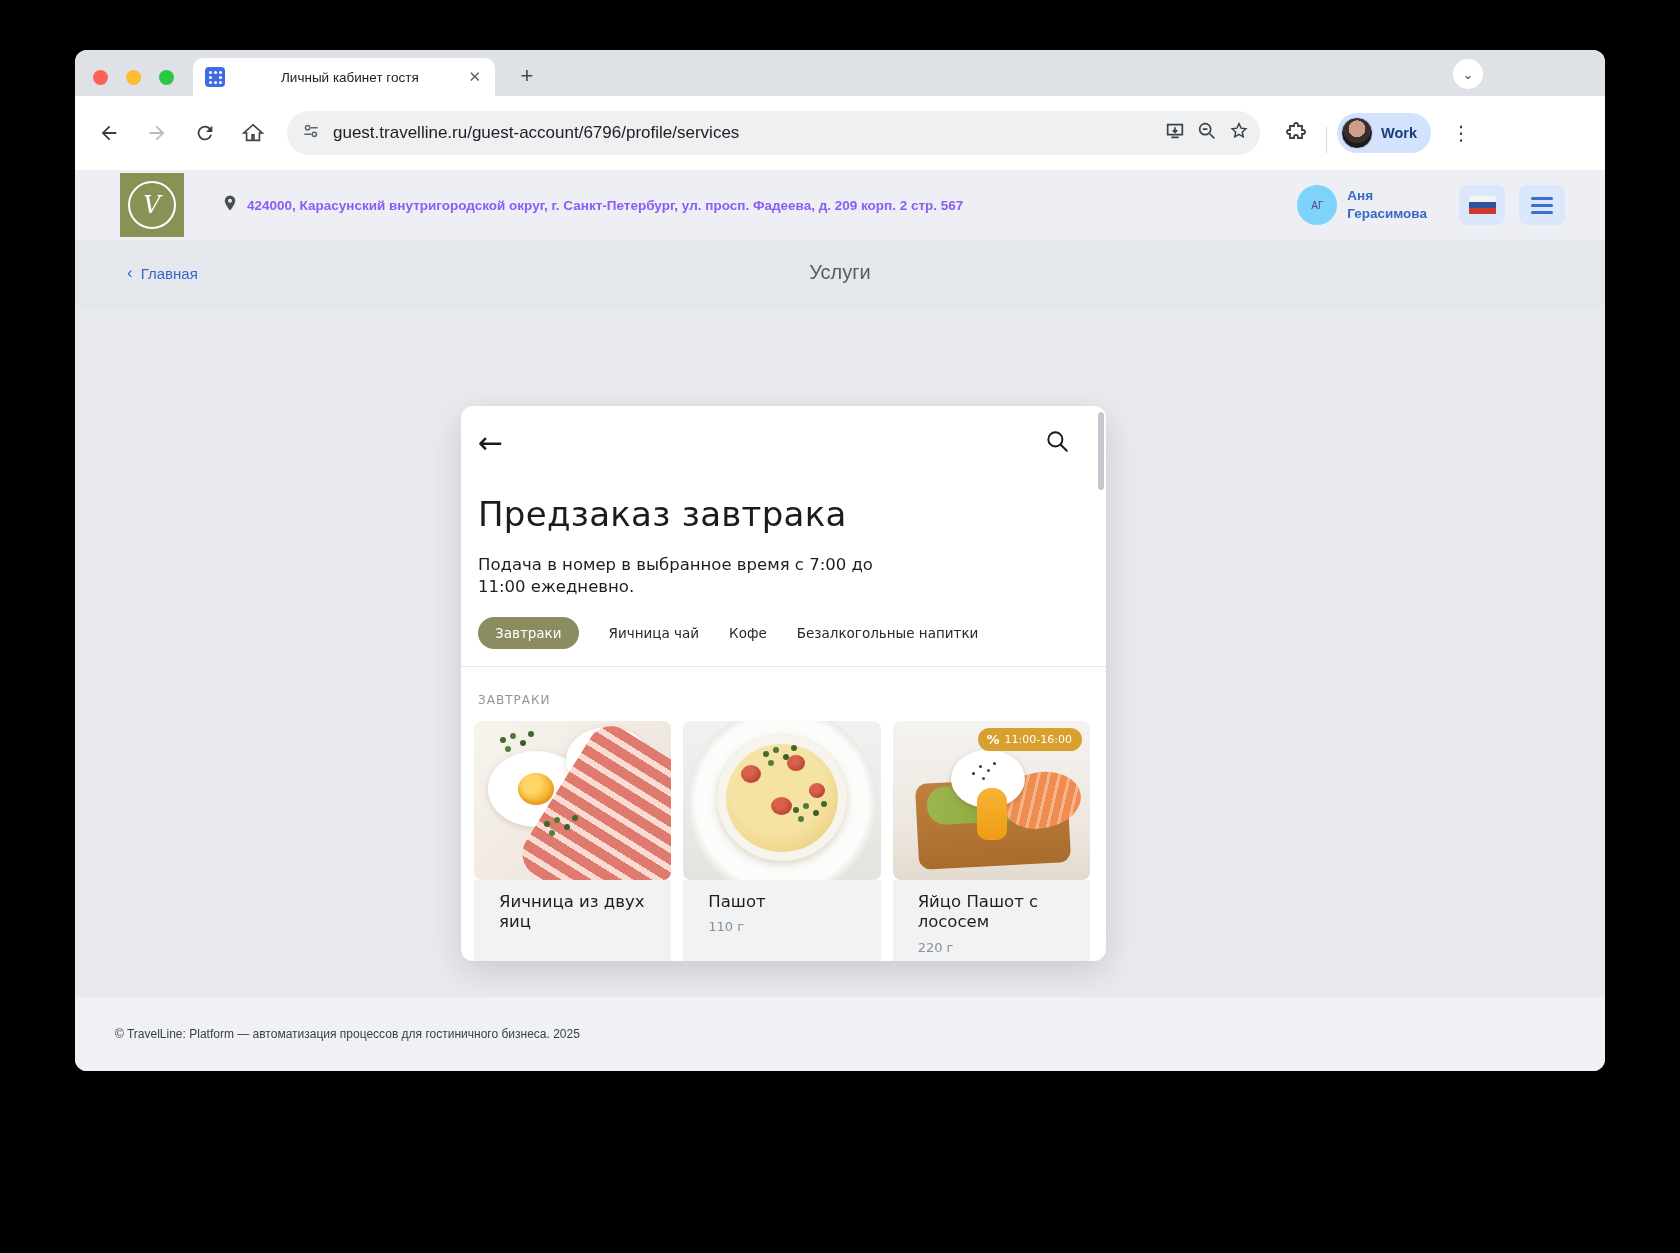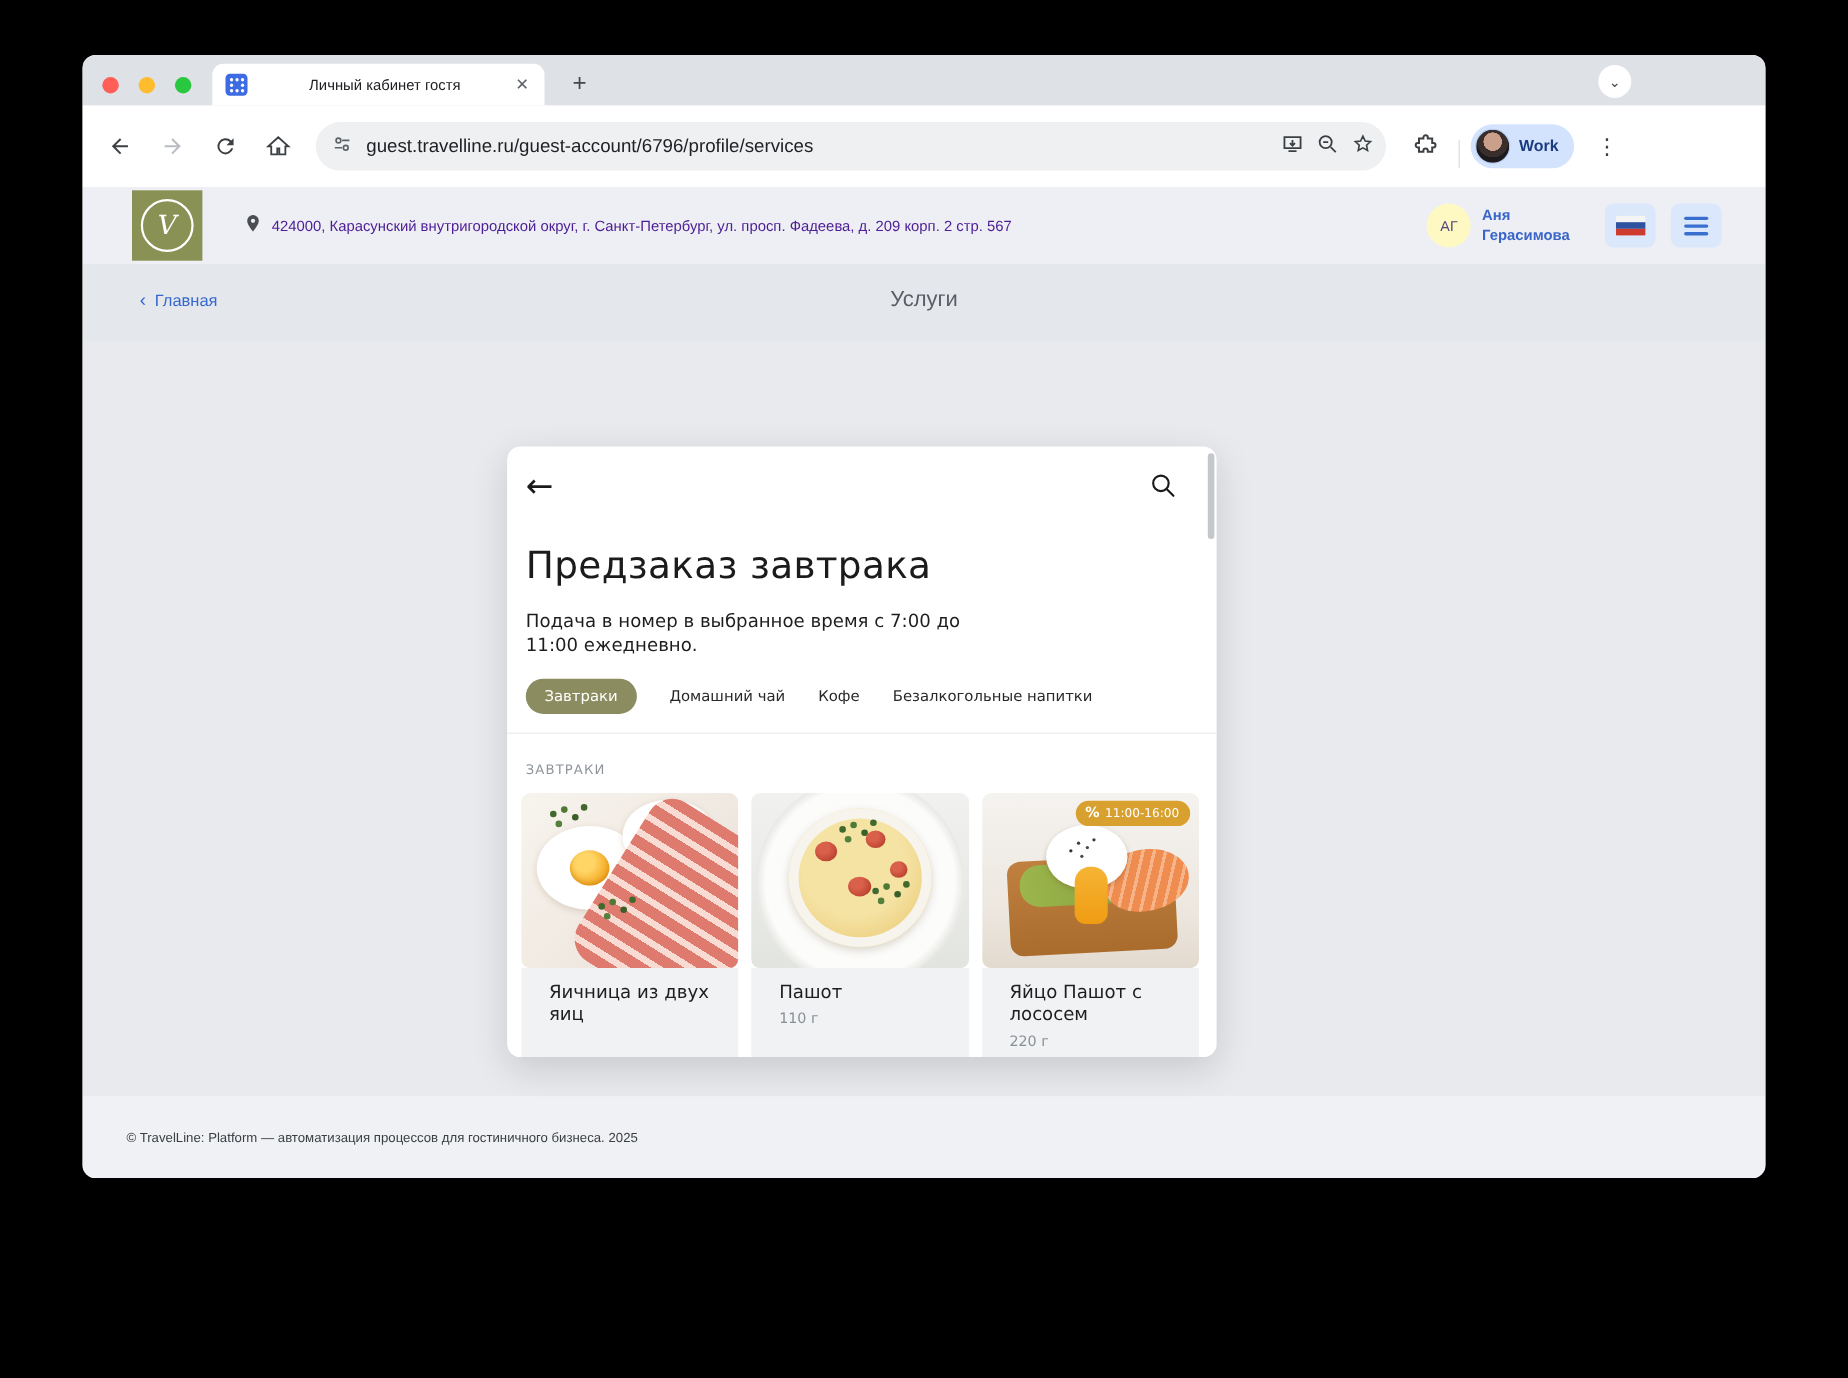--- a/index.html
+++ b/index.html
@@ -46,25 +46,25 @@
 
   
   .site-header { position:absolute; left:0; top:120px; width:100%; height:70px; background:#edeff4;
                  display:flex; align-items:center; }
   .logo { width:64px; height:64px; background:#8a9154; margin-left:45px; position:relative; flex:0 0 auto;
           display:flex; align-items:center; justify-content:center; }
   .logo-ring { width:48px; height:48px; border:2px solid #fff; border-radius:50%;
                display:flex; align-items:center; justify-content:center; }
   .logo-glyph { color:#fff; font-family:"DejaVu Serif", serif; font-style:italic; font-size:24px; }
   .addr { display:flex; align-items:center; gap:8px; margin-left:37px; }
-  .addr-text { font-size:13.5px; color:#4c1d95; font-weight:400; }
+  .addr-text { font-size:13.5px; color:#8b5cf6; font-weight:700; }
   .header-right { margin-left:auto; margin-right:40px; display:flex; align-items:center; gap:14px; }
   .user { display:flex; align-items:center; gap:10px; }
-  .user-avatar { width:40px; height:40px; border-radius:50%; background:#fef9c3; color:#54457c;
-                 font-size:13px; display:flex; align-items:center; justify-content:center; }
+  .user-avatar { width:40px; height:40px; border-radius:50%; background:#7dd3fc; color:#54457c;
+                 font-size:10px; display:flex; align-items:center; justify-content:center; }
   .user-name { font-size:13.5px; color:#3a66c8; line-height:1.3;font-weight:bold; }
   .sq-btn { width:46px; height:40px; border-radius:8px; background:#dbe7fb; display:flex;
             align-items:center; justify-content:center; margin-left:18px; }
   .flag { width:27px; height:19px; border-radius:2px; overflow:hidden; display:flex; flex-direction:column; }
   .flag i { flex:1; } .flag .w{ background:#f4f4f4; } .flag .b{ background:#2f52a0; } .flag .r{ background:#cf3a2f; }
   .burger { display:flex; flex-direction:column; gap:4px; }
   .burger i { width:22px; height:3px; border-radius:2px; background:#3a6fd0; }
 
   
   .crumb-band { position:absolute; left:0; top:190px; width:100%; height:70px; background:#e4e7ec; }
@@ -296,21 +296,21 @@
               <svg width="26" height="26" viewBox="0 0 24 24">
                   <circle cx="10.5" cy="10.5" r="6.5" fill="none" stroke="#1a1a1a" stroke-width="1.8"></circle>
                   <line x1="15.5" y1="15.5" x2="21" y2="21" stroke="#1a1a1a" stroke-width="1.8" stroke-linecap="round"></line>
                 </svg>
             </span>
           </div>
           <div class="modal-title">Предзаказ завтрака</div>
           <div class="modal-desc">Подача в номер в выбранное время с 7:00 до 11:00 ежедневно.</div>
           <div class="tabs">
             <span class="tab-pill">Завтраки</span>
-            <span class="tab-plain">Домашний чай</span>
+            <span class="tab-plain">Яичница чай</span>
             <span class="tab-plain">Кофе</span>
             <span class="tab-plain">Безалкогольные напитки</span>
           </div>
         </div>
         <div class="modal-divider"></div>
 
         <div class="section-label">ЗАВТРАКИ</div>
 
         <div class="cards">
 

